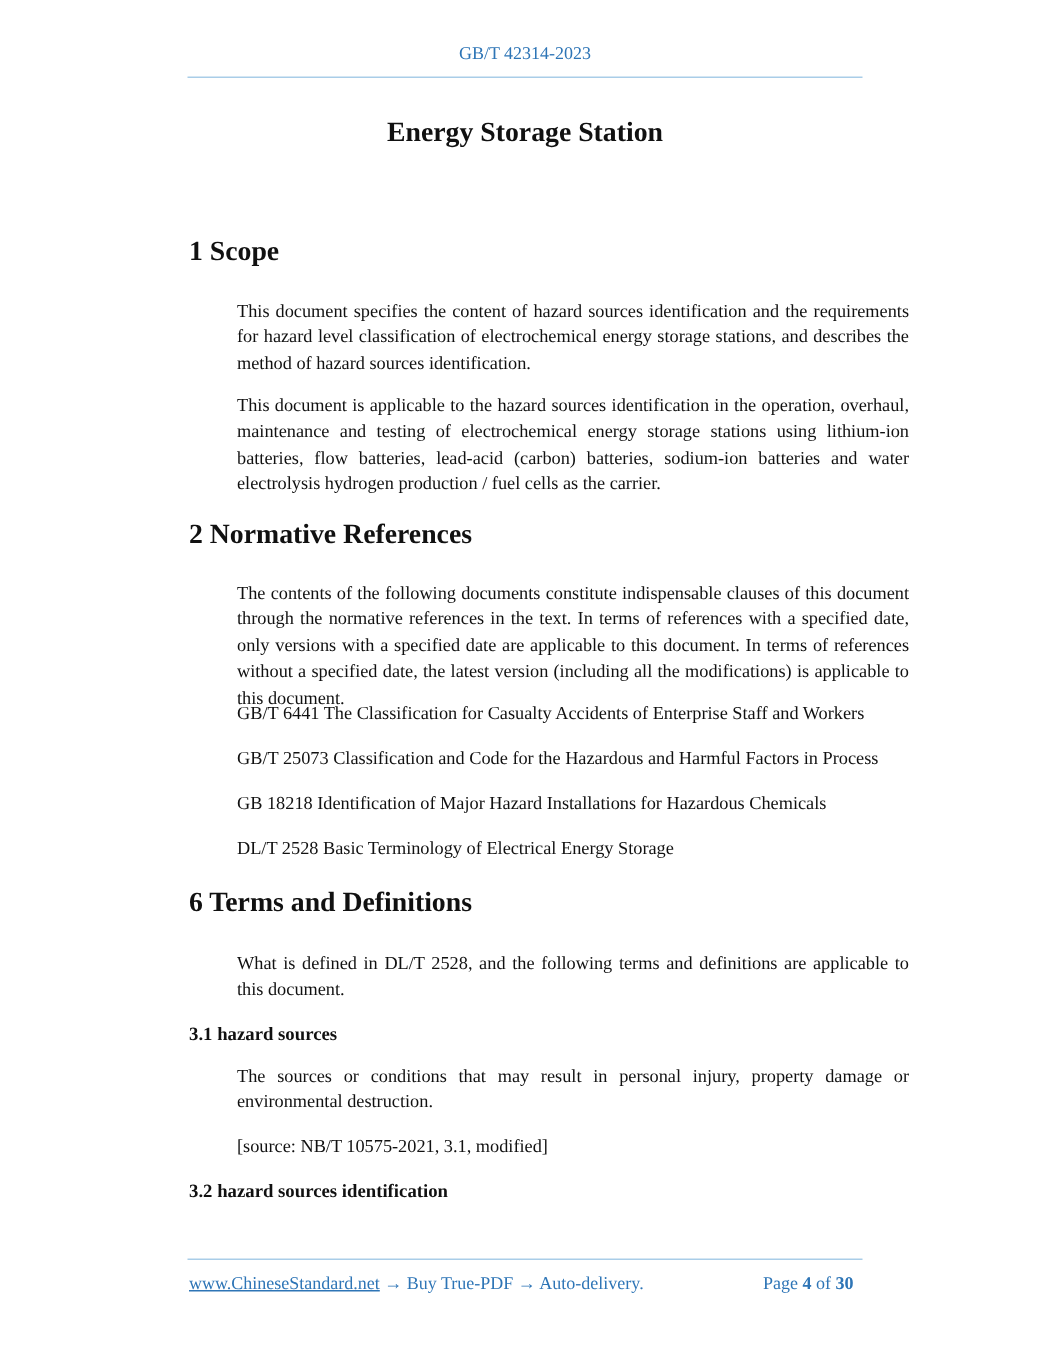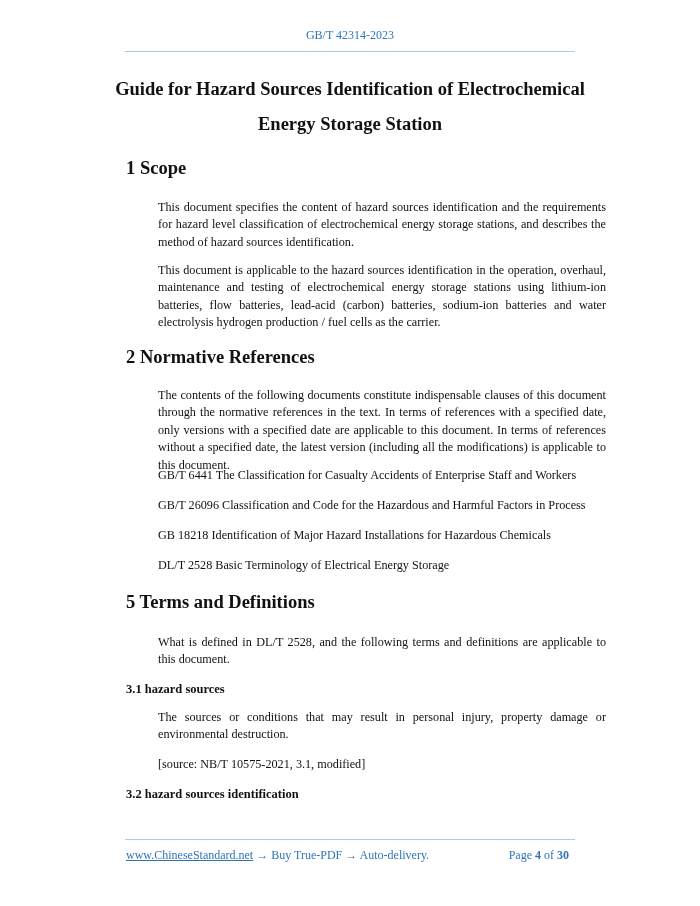--- a/index.html
+++ b/index.html
@@ -22,36 +22,35 @@
     .footer-page { position: absolute; right: 131px; top: 848px; font-size: 12px; color: #2e75b6; }
     .footer-page b { font-weight: bold; }
   </style>
 </head>
 <body>
 
 <div class="header-title">GB/T 42314-2023</div>
 <div class="rule top"></div>
 
 <div class="doc-title">
-  <div>Guide for Hazard Sources Identification of Electrochemical</div>
   <div>Energy Storage Station</div>
 </div>
 
 <div class="h1" style="top:158px">1 Scope</div>
 <div class="p" style="top:199px">This document specifies the content of hazard sources identification and the requirements for hazard level classification of electrochemical energy storage stations, and describes the method of hazard sources identification.</div>
 <div class="p" style="top:262px">This document is applicable to the hazard sources identification in the operation, overhaul, maintenance and testing of electrochemical energy storage stations using lithium-ion batteries, flow batteries, lead-acid (carbon) batteries, sodium-ion batteries and water electrolysis hydrogen production / fuel cells as the carrier.</div>
 
 <div class="h1" style="top:347px">2 Normative References</div>
 <div class="p" style="top:387px">The contents of the following documents constitute indispensable clauses of this document through the normative references in the text. In terms of references with a specified date, only versions with a specified date are applicable to this document. In terms of references without a specified date, the latest version (including all the modifications) is applicable to this document.</div>
 <div class="p single" style="top:467px">GB/T 6441 The Classification for Casualty Accidents of Enterprise Staff and Workers</div>
-<div class="p single" style="top:497px">GB/T 26096 Classification and Code for the Hazardous and Harmful Factors in Process</div>
+<div class="p single" style="top:497px">GB/T 25073 Classification and Code for the Hazardous and Harmful Factors in Process</div>
 <div class="p single" style="top:527px">GB 18218 Identification of Major Hazard Installations for Hazardous Chemicals</div>
 <div class="p single" style="top:557px">DL/T 2528 Basic Terminology of Electrical Energy Storage</div>
 
-<div class="h1" style="top:592px">5 Terms and Definitions</div>
+<div class="h1" style="top:592px">6 Terms and Definitions</div>
 <div class="p" style="top:634px">What is defined in DL/T 2528, and the following terms and definitions are applicable to this document.</div>
 <div class="h2" style="top:682px">3.1 hazard sources</div>
 <div class="p" style="top:709px">The sources or conditions that may result in personal injury, property damage or environmental destruction.</div>
 <div class="p single" style="top:756px">[source: NB/T 10575-2021, 3.1, modified]</div>
 <div class="h2" style="top:787px">3.2 hazard sources identification</div>
 
 <div class="rule bottom"></div>
 <div class="footer-link">
   <a>www.ChineseStandard.net</a><span> → Buy True-PDF → Auto-delivery.</span>
 </div>

